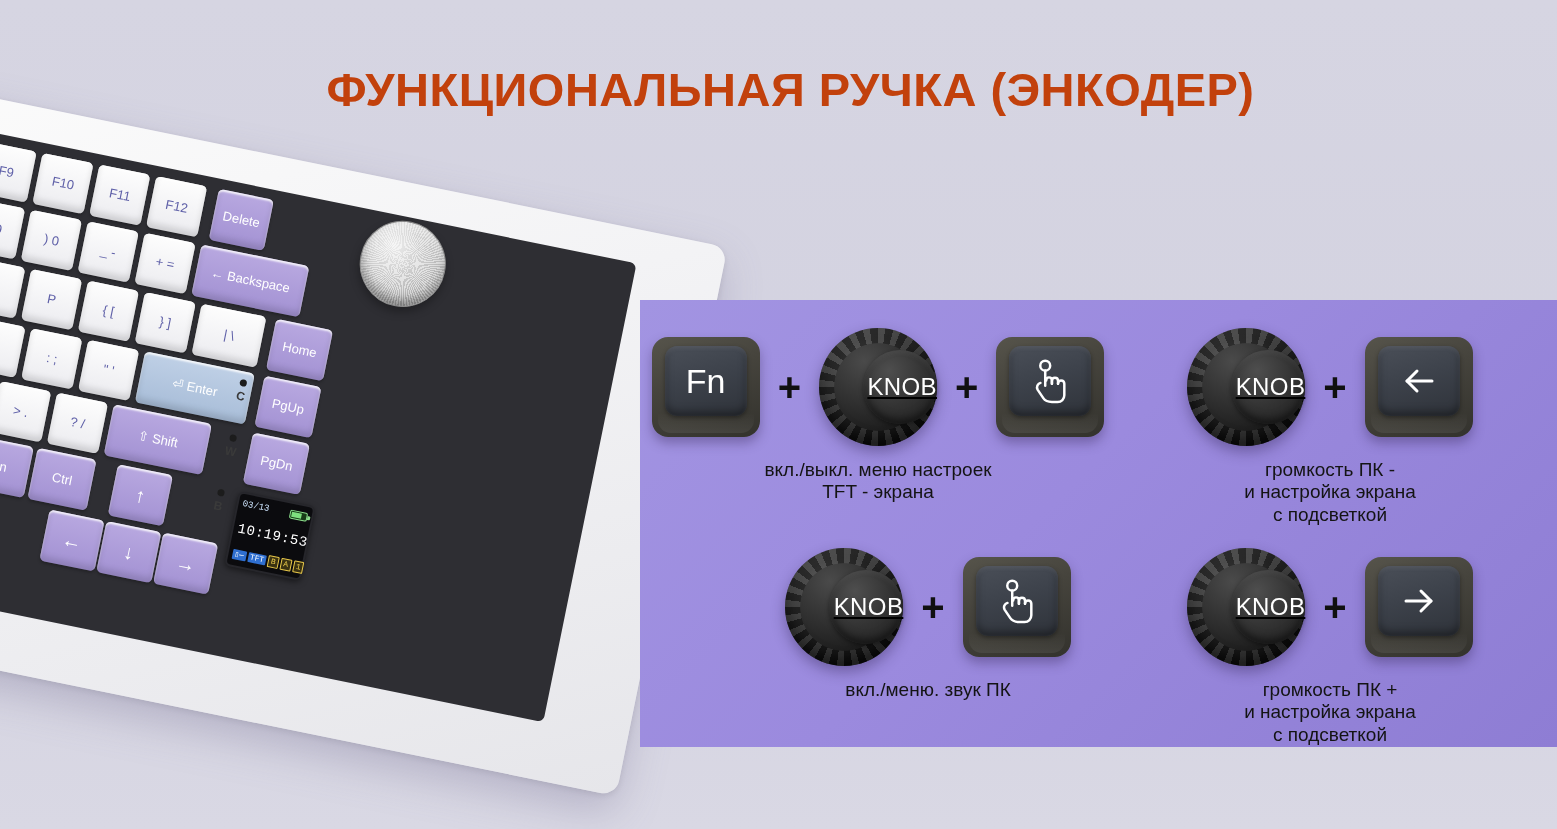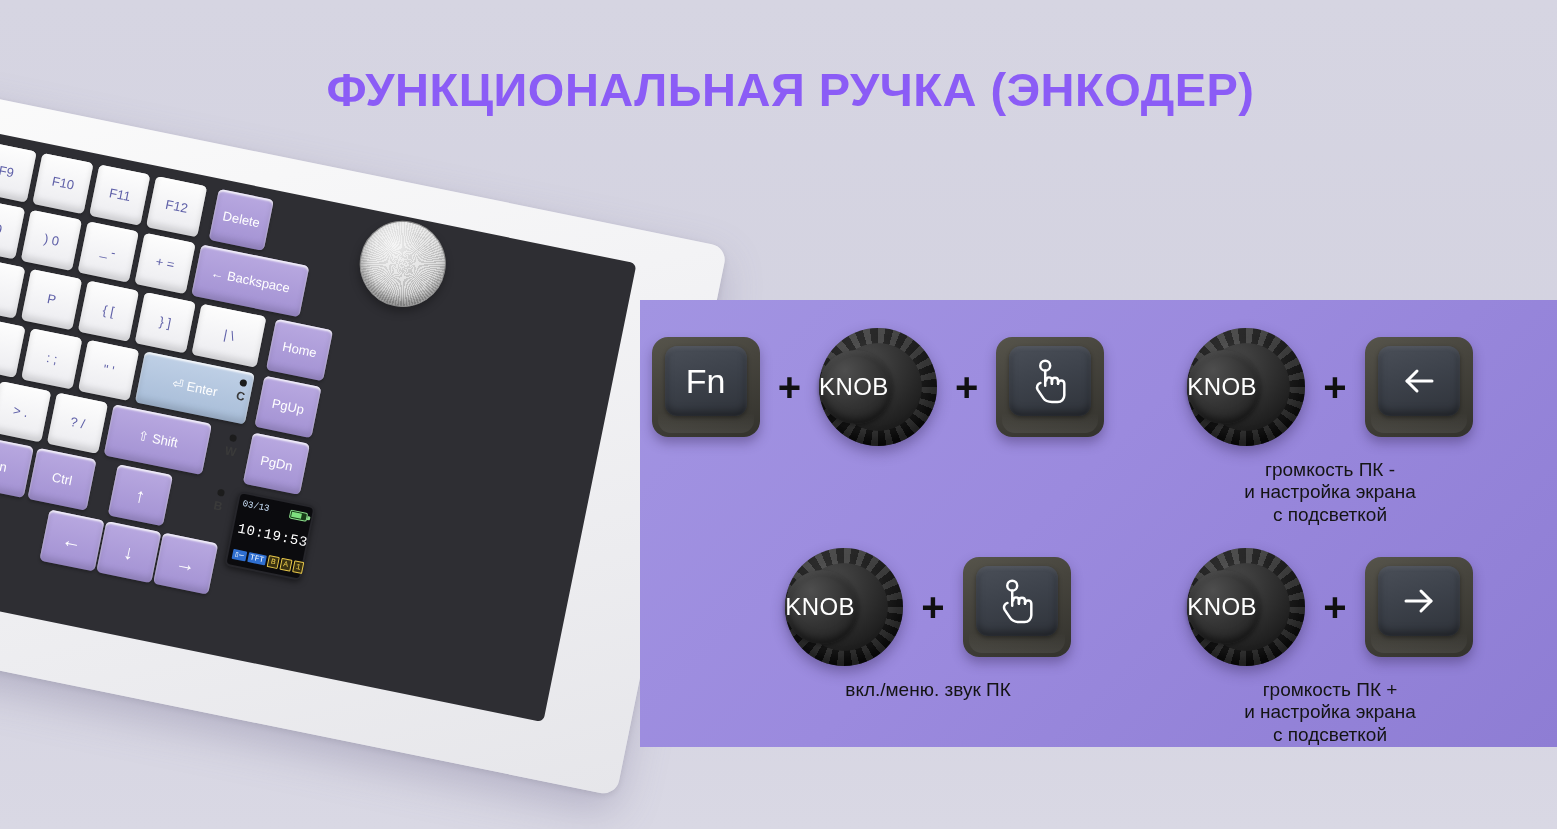--- a/index.html
+++ b/index.html
@@ -16,21 +16,21 @@
   
   .page-title {
     position: absolute;
     top: 62px;
     left: 0;
     width: 100%;
     text-align: center;
     font-size: 47px;
     font-weight: 700;
     letter-spacing: 0.5px;
-    color: #8b5cf6;
+    color: #c2410c;
     font-family: "Liberation Sans", sans-serif;
     padding-left: 24px;
   }
 
   
   .keyboard-photo {
     position: absolute;
     left: -20px;
     top: 150px;
     width: 700px;
@@ -229,21 +229,22 @@
     height: 118px;
     border-radius: 50%;
     position: relative;
     background:
       radial-gradient(circle at 38% 28%, #4a4a4a 0%, #2b2b2b 45%, #151515 75%, #0a0a0a 100%);
     box-shadow: 0 6px 14px rgba(40,25,70,0.38),
                 inset 0 -6px 12px rgba(0,0,0,0.6),
                 inset 0 4px 8px rgba(255,255,255,0.07);
     display: flex;
     align-items: center;
-    justify-content: flex-start;
+    justify-content: flex-end;
+    text-decoration: underline;
   }
   .knob3d .ridges {
     position: absolute;
     inset: 0;
     border-radius: 50%;
     background: repeating-conic-gradient(
       from 0deg,
       rgba(255,255,255,0.085) 0deg 7deg,
       rgba(0,0,0,0.30) 7deg 15deg
     );
@@ -386,20 +387,22 @@
             <svg class="hand-svg" viewBox="0 0 44 48" fill="none" stroke="#ffffff" stroke-width="2.6" stroke-linecap="round" stroke-linejoin="round">
               <circle cx="17" cy="8" r="5.2"></circle>
               <path d="M17 13 L17 29"></path>
               <path d="M12 26 C9 27 7.5 30 9 33 L15 42 C17 45 20 46 24 46 L30 46 C34 46 37 43 37 39 L37 27 C37 24.8 35.4 23.4 33.6 23.4 C31.8 23.4 30.4 24.8 30.4 27"></path>
               <path d="M30.4 27 L30.4 24 C30.4 22 29 20.6 27.2 20.6 C25.4 20.6 24 22 24 24 L24 27"></path>
               <path d="M24 27 L24 23.5 C24 21.6 22.7 20.2 21 20.2 C19.3 20.2 18 21.6 18 23.5"></path>
             </svg>
           </div>
         </div>
       </div>
+      <div class="caption">вкл./выкл. меню настроек
+TFT - экрана</div>
     </div>
 
     <div class="combo" id="combo-1" style="left:510px; top:28px; width:360px;">
       <div class="combo-row">
         <div class="knob3d">
           <span class="ridges"></span>
           <span class="cap"></span>
           <span class="knob-label">KNOB</span>
         </div>
         <span class="plus">+</span>

